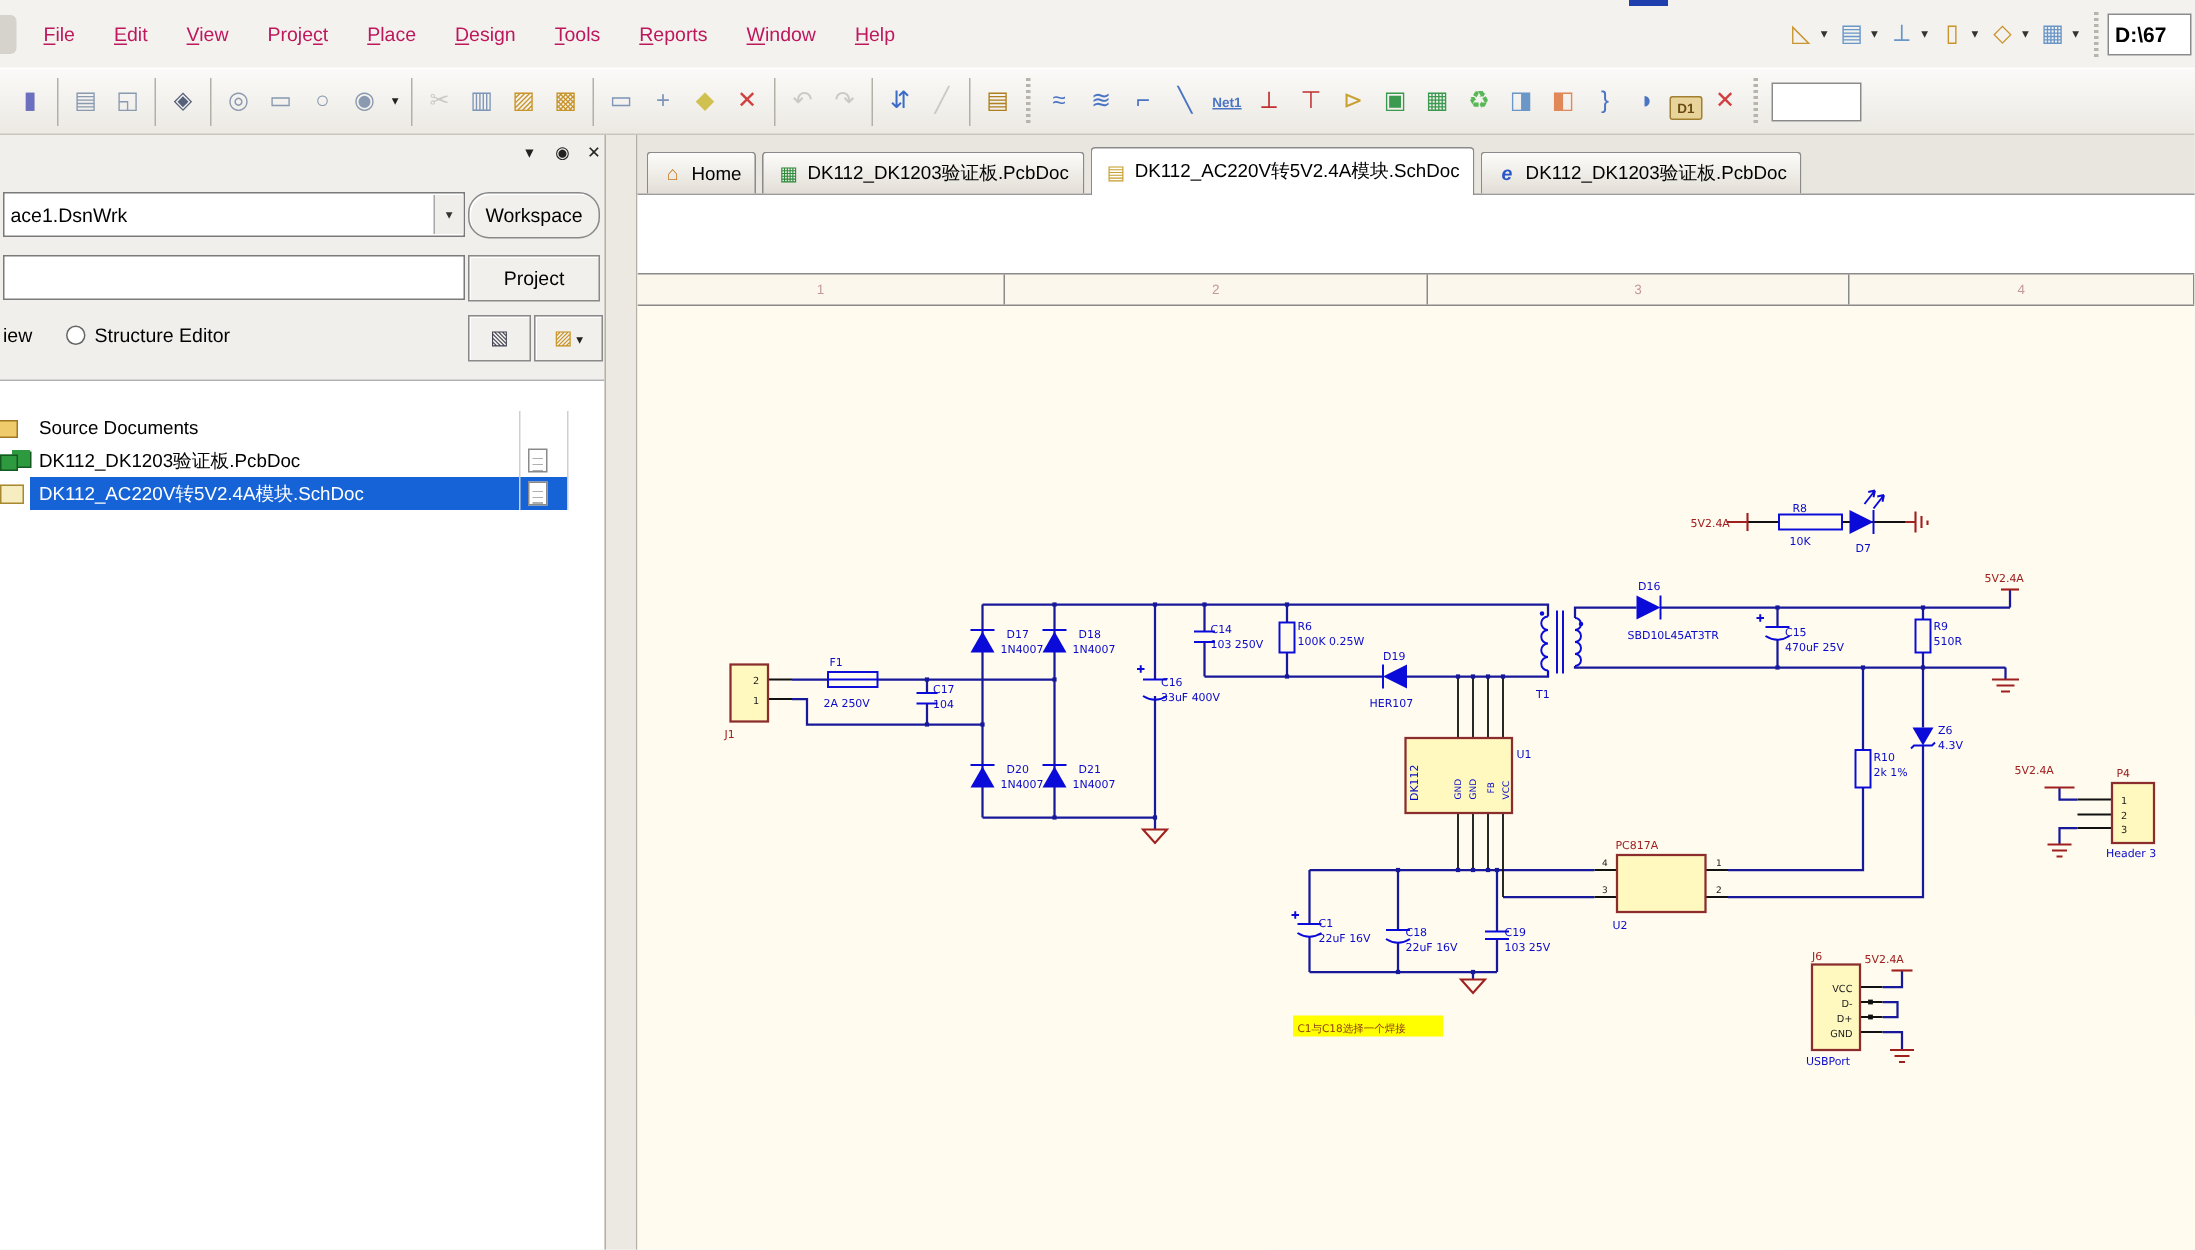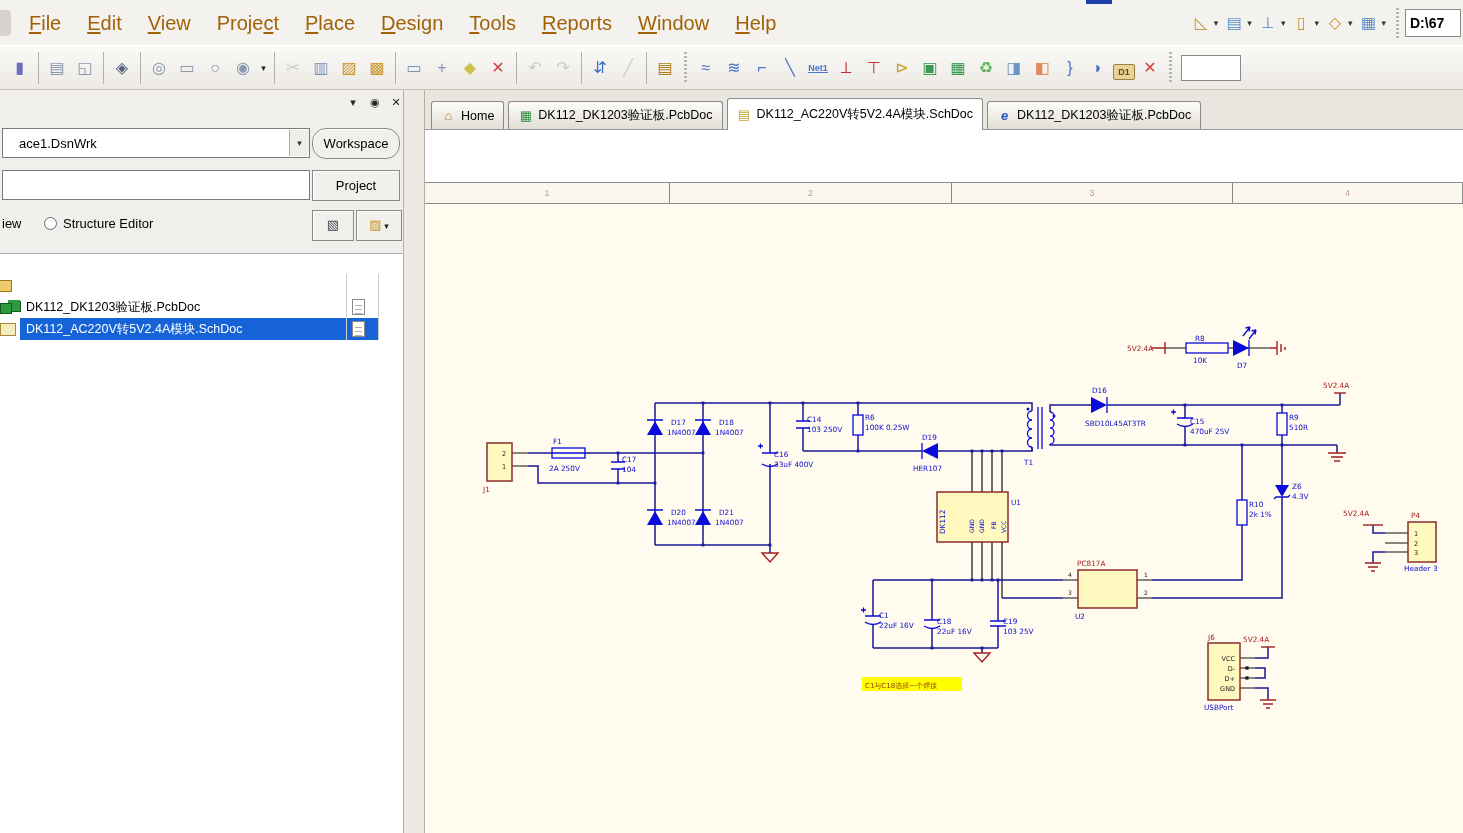--- a/index.html
+++ b/index.html
@@ -2,21 +2,21 @@
 <html><head>
 <meta charset="utf-8">
 <style>
   html,body{margin:0;padding:0;width:1463px;height:833px;overflow:hidden;
     font-family:"Liberation Sans","DejaVu Sans",sans-serif;background:#F0EFEC;}
   #app{position:absolute;inset:0;}
   
   #menubar{position:absolute;left:0;top:0;width:1463px;height:45px;background:#F3F2EF;display:flex;align-items:center;}
   #menu-frag{position:absolute;left:0;top:10px;width:11px;height:26px;background:#D6D3CC;border-radius:0 4px 4px 0;}
   #menu-items{display:flex;margin-left:16px;}
-  .menu-item{padding:0 13px;font-size:20px;line-height:44px;color:#a16207;cursor:default;text-align:center;}
+  .menu-item{padding:0 13px;font-size:13px;line-height:44px;color:#be185d;cursor:default;text-align:center;}
   .menu-item u{text-underline-offset:2px;}
   #title-accent{position:absolute;left:1086px;top:0;width:26px;height:4px;background:#1F3FAE;}
   #menu-right{position:absolute;right:0;top:0;height:45px;display:flex;align-items:center;padding-right:2px;}
   .mb-ic{width:24px;height:26px;line-height:26px;text-align:center;font-size:16px;}
   .mb-ar{font-size:9px;color:#333;margin:0 4px 0 1px;}
   .mb-sep{width:3px;height:30px;margin:0 6px;background:repeating-linear-gradient(180deg,#B8B4AC 0 2px,transparent 2px 4px);}
   #path-box{width:50px;height:26px;background:#fff;border:1px solid #8a8a8a;font-size:14px;font-weight:bold;line-height:26px;padding-left:4px;color:#000;overflow:hidden;}
   
   #toolbar{position:absolute;left:0;top:45px;width:1463px;height:45px;background:linear-gradient(#FBFAF8,#ECE9E3);
     border-top:1px solid #fff;border-bottom:1px solid #C9C5BD;display:flex;align-items:center;padding-left:6px;box-sizing:border-box;}
@@ -26,21 +26,21 @@
   .tb-ic.chip{font-size:9px;font-weight:bold;background:#E8D49A;border:1px solid #A08030;height:14px;line-height:14px;width:20px;margin-top:9px;border-radius:2px;text-decoration:none;}
   .tb-sep{width:1px;height:32px;background:#B4B0A8;margin:0 4px;}
   .tb-handle{width:3px;height:32px;margin:0 5px;background:repeating-linear-gradient(180deg,#B8B4AC 0 2px,transparent 2px 4px);}
   .tb-arrow{width:13px;font-size:9px;color:#222;text-align:center;}
   .tb-addr{width:58px;height:24px;background:#fff;border:1px solid #8a8a8a;margin-left:4px;}
   
   #projects-panel{position:absolute;left:0;top:90px;width:403px;height:743px;background:#F0EFEC;}
   #panel-head{position:absolute;left:0;top:0;width:403px;height:30px;}
   .ph-ic{position:absolute;top:3px;width:18px;height:18px;line-height:18px;text-align:center;font-size:11px;color:#222;}
   .combo{position:absolute;height:28px;width:306px;left:2px;background:#fff;border:1px solid #7a7a7a;display:flex;align-items:center;}
-  .combo .val{flex:1;font-size:13px;padding-left:4px;color:#000;white-space:nowrap;overflow:hidden;margin-left:12px;}
+  .combo .val{flex:1;font-size:13px;padding-left:4px;color:#000;white-space:nowrap;overflow:hidden;}
   .combo .combo-arrow{width:19px;height:26px;line-height:26px;text-align:center;background:#F0EEEA;border-left:1px solid #aaa;font-size:9px;color:#333;}
   .pbtn{position:absolute;left:312px;width:88px;height:31px;background:#F2F0EC;border:1px solid #898989;font-size:13px;
     font-family:inherit;color:#000;box-shadow:inset 1px 1px 0 #fff;}
   .sbtn{position:absolute;height:29px;background:#F2F0EC;border:1px solid #898989;box-shadow:inset 1px 1px 0 #fff;
     font-size:13px;text-align:center;line-height:27px;}
   #radio-row{position:absolute;left:0;top:120px;width:310px;height:30px;font-size:13px;color:#000;}
   #rad-circle{position:absolute;left:44px;top:7px;width:13px;height:13px;border:1px solid #666;border-radius:50%;background:#fff;box-sizing:border-box;}
   #tree-bg{position:absolute;left:0;top:163px;width:403px;bottom:0;background:#fff;border-top:1px solid #b0b0b0;}
   #tree-head{position:absolute;left:0;top:163px;width:403px;height:20px;background:#9FB5C8;font-weight:bold;font-size:12.5px;line-height:20px;padding-left:2px;box-sizing:border-box;color:#000;}
   .tree-row{position:absolute;left:0;width:403px;height:22px;font-size:12.5px;}
@@ -182,20 +182,21 @@
       <span style="position:absolute;left:63px;top:6px;">Structure Editor</span>
     </div>
     <div class="sbtn" style="left:312px;top:120px;width:40px;"><span style="color:#445;">▧</span></div>
     <div class="sbtn" style="left:356px;top:120px;width:44px;"><span style="color:#C89020;">▨</span><span style="font-size:9px;color:#222;"> ▾</span></div>
     <div id="tree-bg"></div>
     <div id="tree-rows">
         <div class="tree-row" style="top: 184px;">
           <span class="t-ic t-ic-folder">
             <i></i>
           </span>
+          <span class="tr-hl">Source Documents</span>
         </div>
         <div class="tree-row" style="top: 206px;">
           <span class="t-ic t-ic-pcb">
             <i></i>
           </span>
           <span class="tr-hl">DK112_DK1203验证板.PcbDoc</span>
           <span class="page-ic"></span>
         </div>
         <div class="tree-row sel" style="top: 228px;">
           <span class="t-ic t-ic-sch">

